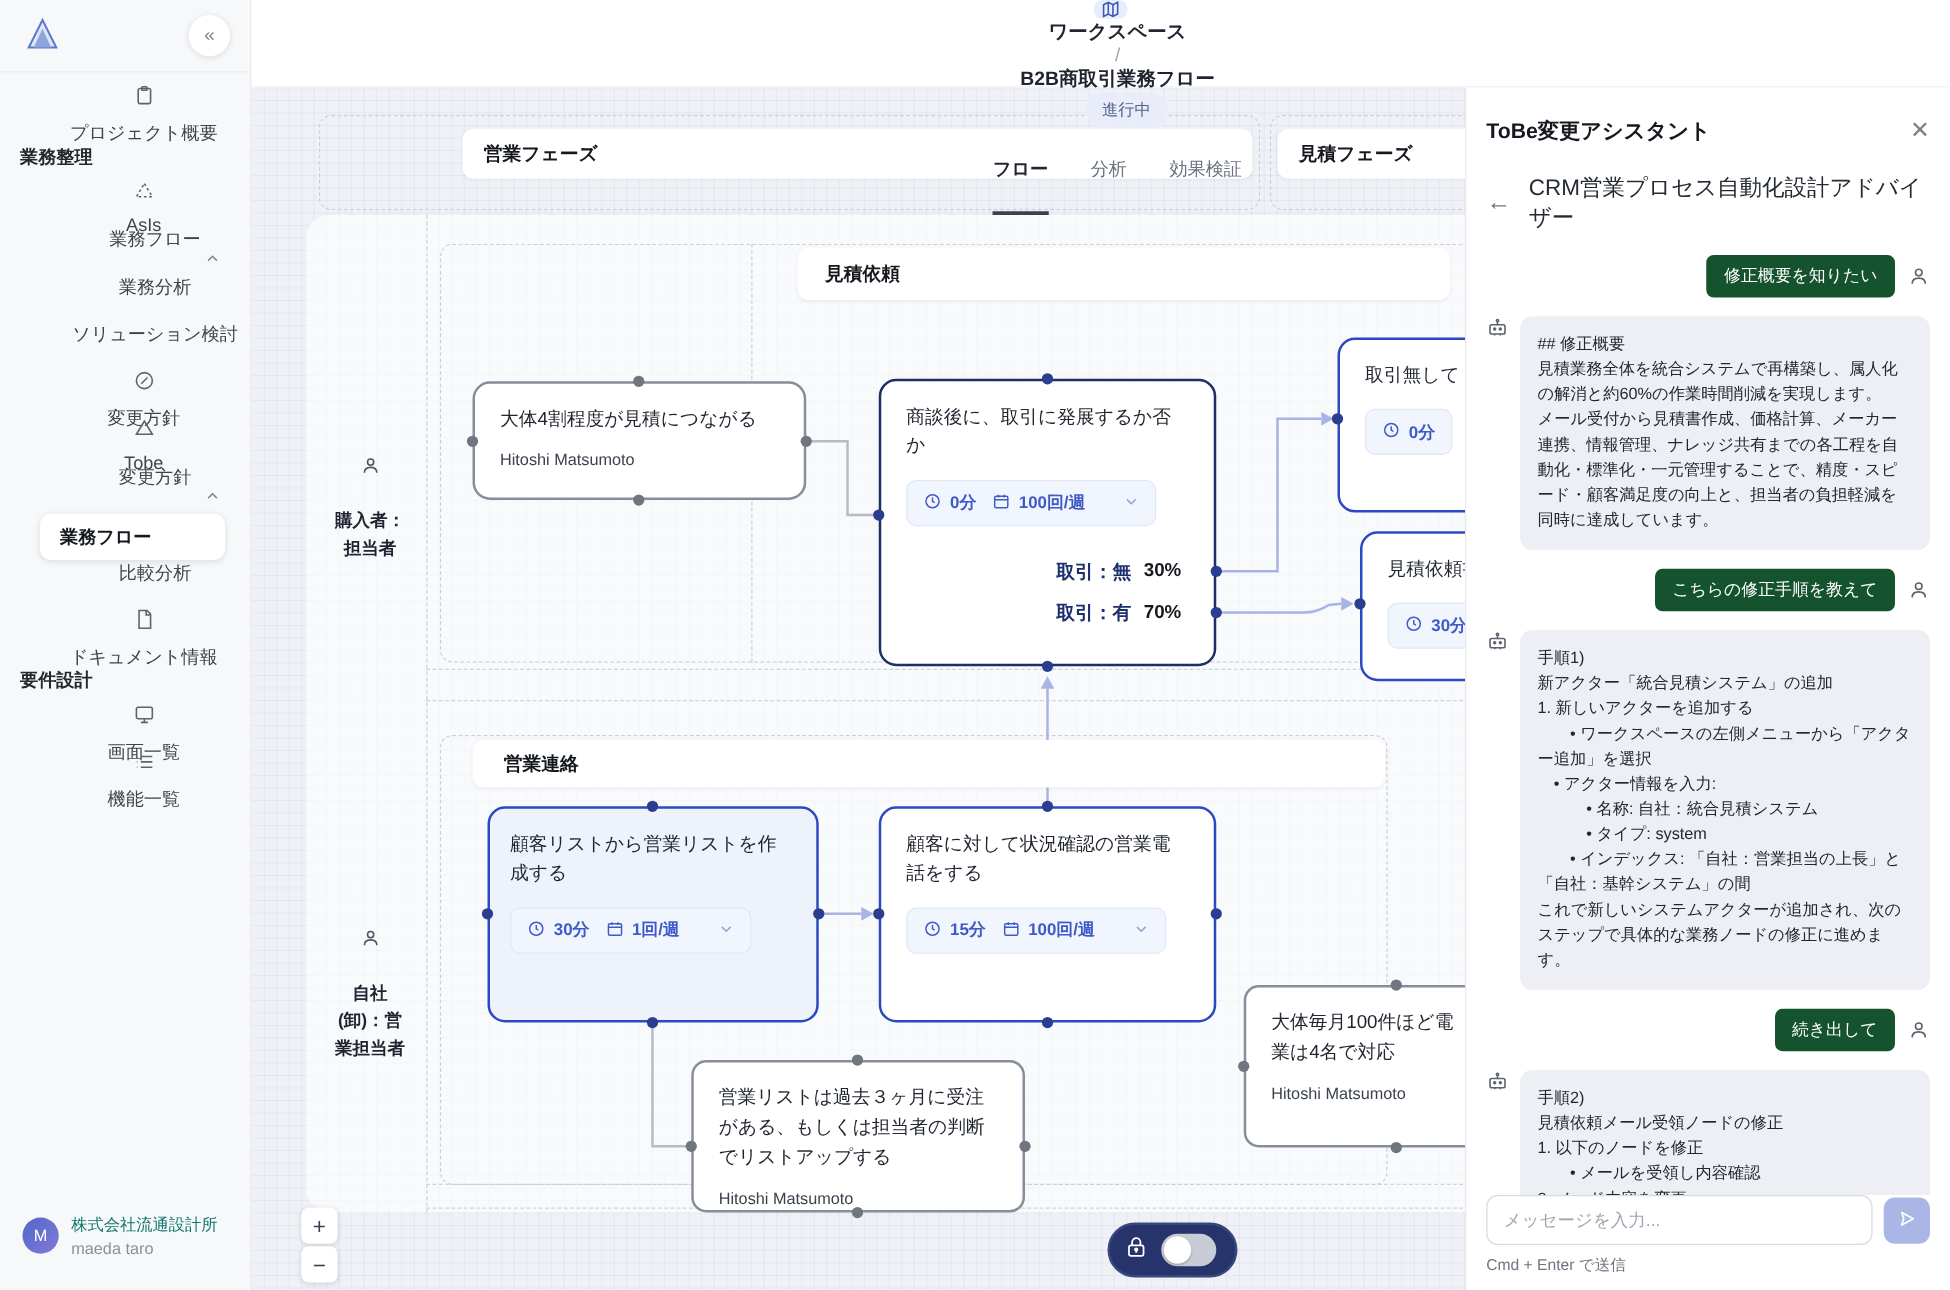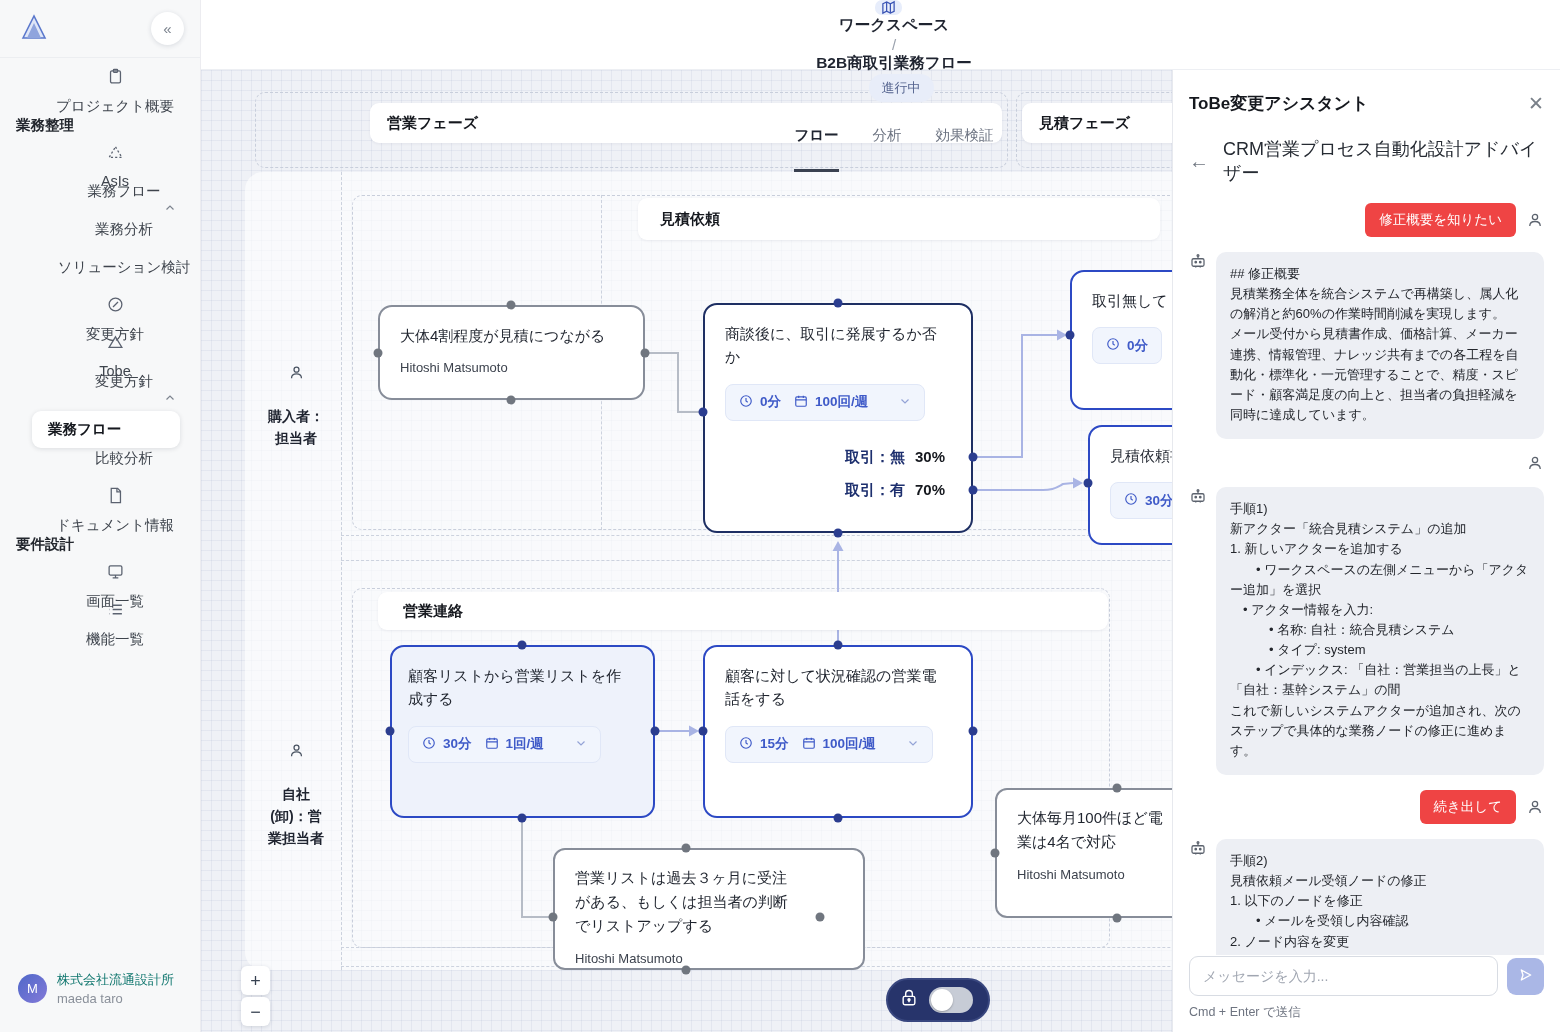--- a/index.html
+++ b/index.html
@@ -74,21 +74,21 @@
   
   .panel { position:absolute; left:1172px; top:70px; width:388px; height:962px; background:#fff; border-left:1px solid #e7e9ee; z-index:40; padding:22px 16px 12px 16px; }
   .p-head { display:flex; justify-content:space-between; align-items:center; margin-bottom:22px; }
   .p-title { font-size:17px; font-weight:700; color:#15181e; }
   .p-close { background:none; border:none; font-size:19px; color:#798089; cursor:pointer; }
   .agent-row { display:flex; align-items:center; gap:14px; margin-bottom:18px; }
   .back { background:none; border:none; font-size:20px; color:#6f7680; cursor:pointer; line-height:1; }
   .agent-name { font-size:18px; color:#262b33; }
   .chat { display:flex; flex-direction:column; gap:15px; height:752px; overflow:hidden; }
   .msg-user { display:flex; justify-content:flex-end; align-items:center; gap:10px; }
-  .pill { background:#ef4444; color:#fff; font-size:13.5px; padding:8px 14px; border-radius:6px; }
+  .pill { background:#14532d; color:#fff; font-size:13.5px; padding:8px 14px; border-radius:6px; }
   .msg-bot { display:flex; gap:9px; align-items:flex-start; }
   .bubble { background:#edeff4; border-radius:10px; padding:12px 14px 14px 14px; font-size:13px; line-height:1.55; color:#23262c; white-space:pre-wrap; flex:1; }
   .mic { flex:0 0 auto; display:flex; }
   .input-row { position:absolute; left:16px; right:16px; bottom:36px; display:flex; gap:9px; align-items:center; }
   .msg-input { flex:1; height:40px; border:1px solid #d8dce3; border-radius:9px; padding:0 13px; font-size:14px; color:#23262c; outline:none; font-family:"Liberation Sans",sans-serif; }
   .msg-input::placeholder { color:#a0a6b1; }
   .send-btn { width:37px; height:37px; background:#aab7e6; border:none; border-radius:9px; display:flex; align-items:center; justify-content:center; cursor:pointer; }
   .hint { position:absolute; left:16px; bottom:11px; font-size:12.5px; color:#6e7480; }
 </style>
 </head>
@@ -368,21 +368,21 @@
               <rect x="3" y="5" width="18" height="16" rx="2"></rect>
               <path d="M3 10 h18 M8 3 v4 M16 3 v4"></path>
             </svg></span>
         <span>100回/週</span>
         <span class="cav"><svg width="12" height="12" viewBox="0 0 24 24" fill="none" stroke="#94a3d6" stroke-width="2.4">
               <polyline points="5,9 12,16 19,9"></polyline>
             </svg></span>
       </div>
     </div>
 
-    <div class="note" style="left:352px;top:778px;width:312px;height:122px;">
+    <div class="note" style="left:352px;top:778px;width:267px;height:122px;">
       <div class="ntext">営業リストは過去３ヶ月に受注
 がある、もしくは担当者の判断
 でリストアップする</div>
       <div class="author">Hitoshi Matsumoto</div>
     </div>
     <div class="note" style="left:794px;top:718px;width:244px;height:130px;">
       <div class="ntext">大体毎月100件ほど電
 業は4名で対応</div>
       <div class="author">Hitoshi Matsumoto</div>
     </div>
@@ -462,20 +462,21 @@
               <circle cx="12" cy="4.6" r="1.2"></circle>
               <circle cx="9" cy="13.5" r="1" fill="#5c636e"></circle>
               <circle cx="15" cy="13.5" r="1" fill="#5c636e"></circle>
             </svg>
           </span>
         <div class="bubble">## 修正概要
 見積業務全体を統合システムで再構築し、属人化の解消と約60%の作業時間削減を実現します。
 メール受付から見積書作成、価格計算、メーカー連携、情報管理、ナレッジ共有までの各工程を自動化・標準化・一元管理することで、精度・スピード・顧客満足度の向上と、担当者の負担軽減を同時に達成しています。</div>
       </div>
       <div class="msg-user">
+        <span class="pill">こちらの修正手順を教えて</span>
         <span class="mic">
             <svg width="18" height="18" viewBox="0 0 24 24" fill="none" stroke="#5c636e" stroke-width="1.7">
               <circle cx="12" cy="8" r="3.5"></circle>
               <path d="M5 20 c0-4 3-6 7-6 s7 2 7 6"></path>
             </svg>
           </span>
       </div>
       <div class="msg-bot">
         <span class="mic">
             <svg width="18" height="18" viewBox="0 0 24 24" fill="none" stroke="#5c636e" stroke-width="1.7">

